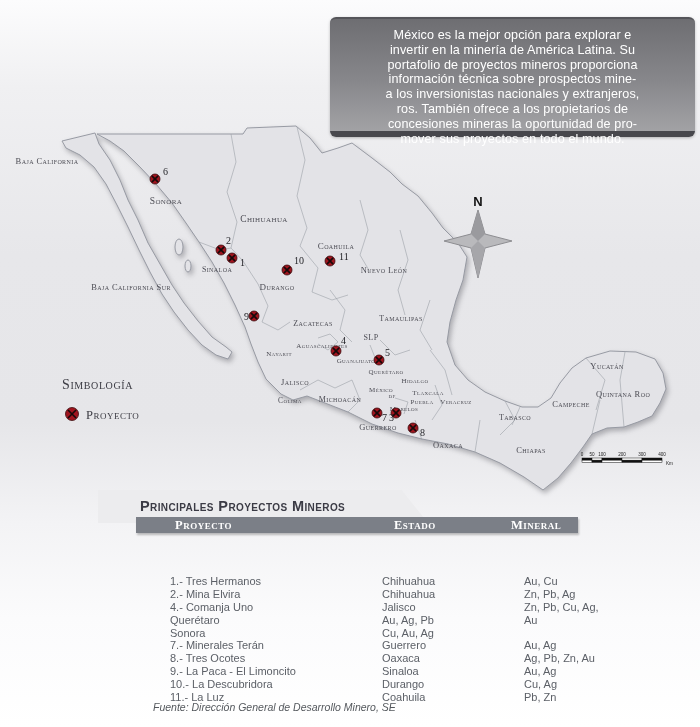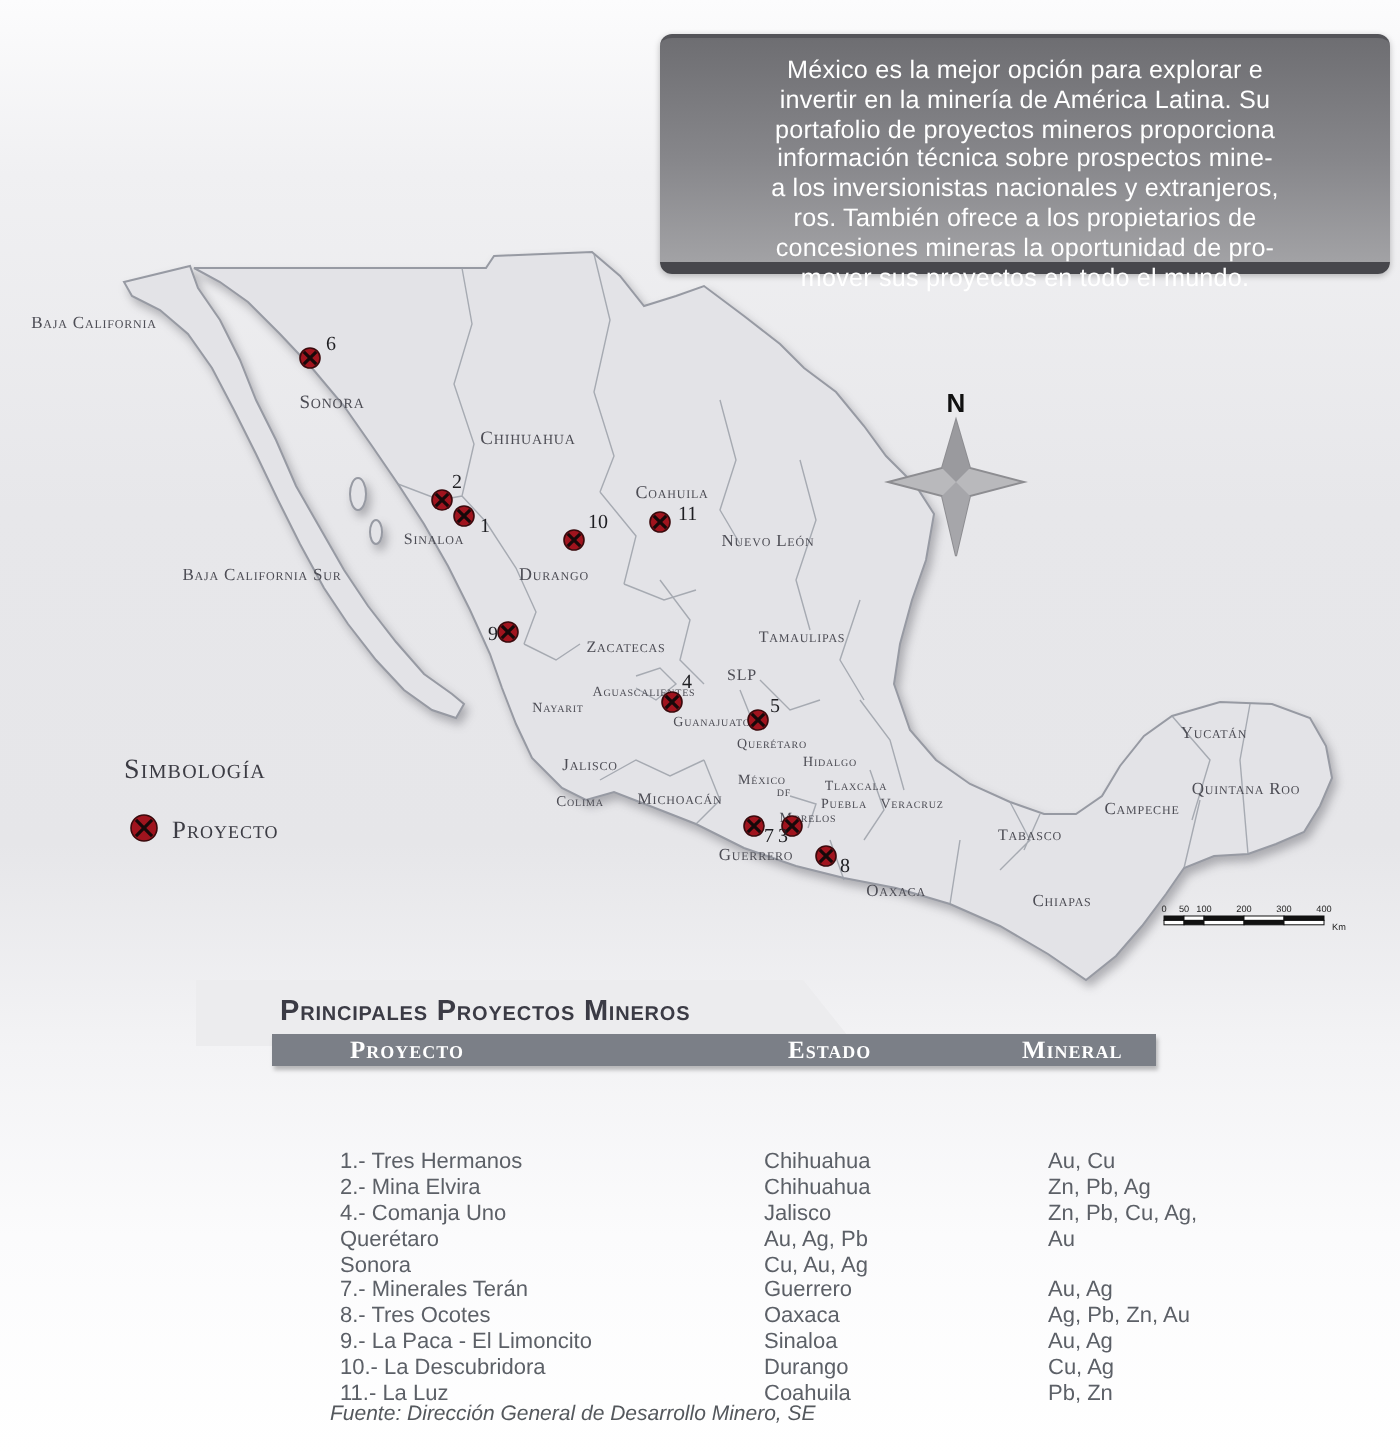--- a/index.html
+++ b/index.html
@@ -45,21 +45,21 @@
   .header-bar span{
     position:absolute;top:0;height:16px;line-height:16px;color:#ffffff;
     font-family:"Liberation Serif",serif;font-variant:small-caps;font-weight:bold;
     font-size:12.5px;letter-spacing:.5px;
   }
   .col-proyecto{left:39px;} .col-estado{left:234px;margin-left:24px;} .col-mineral{left:375px;}
   .rows{position:absolute;left:158px;top:575px;width:430px;margin-left:12px;}
   .row{display:grid;grid-template-columns:212px 142px 1fr;height:12.9px;line-height:12.9px;
     font-size:11px;color:#5c6067;}
   .fuente{
-    position:absolute;left:165px;top:701px;font-size:10.5px;font-style:italic;color:#54585d;
+    position:absolute;left:153px;top:701px;font-size:10.5px;font-style:italic;color:#54585d;
   }
 </style>
 </head>
 <body>
 
 <svg id="map-svg" width="700" height="500" viewBox="0 0 700 500">
   <g style="filter:drop-shadow(2px 3px 2.5px rgba(60,60,70,.35))">
 
     <path class="land" d="M97,134 L243,134 L247,128 L296,126
       L310,138 L322,153 L338,148 L352,143 L372,158 L390,172 L402,184 L418,196 L432,213 L443,228 L458,243 L467,257

